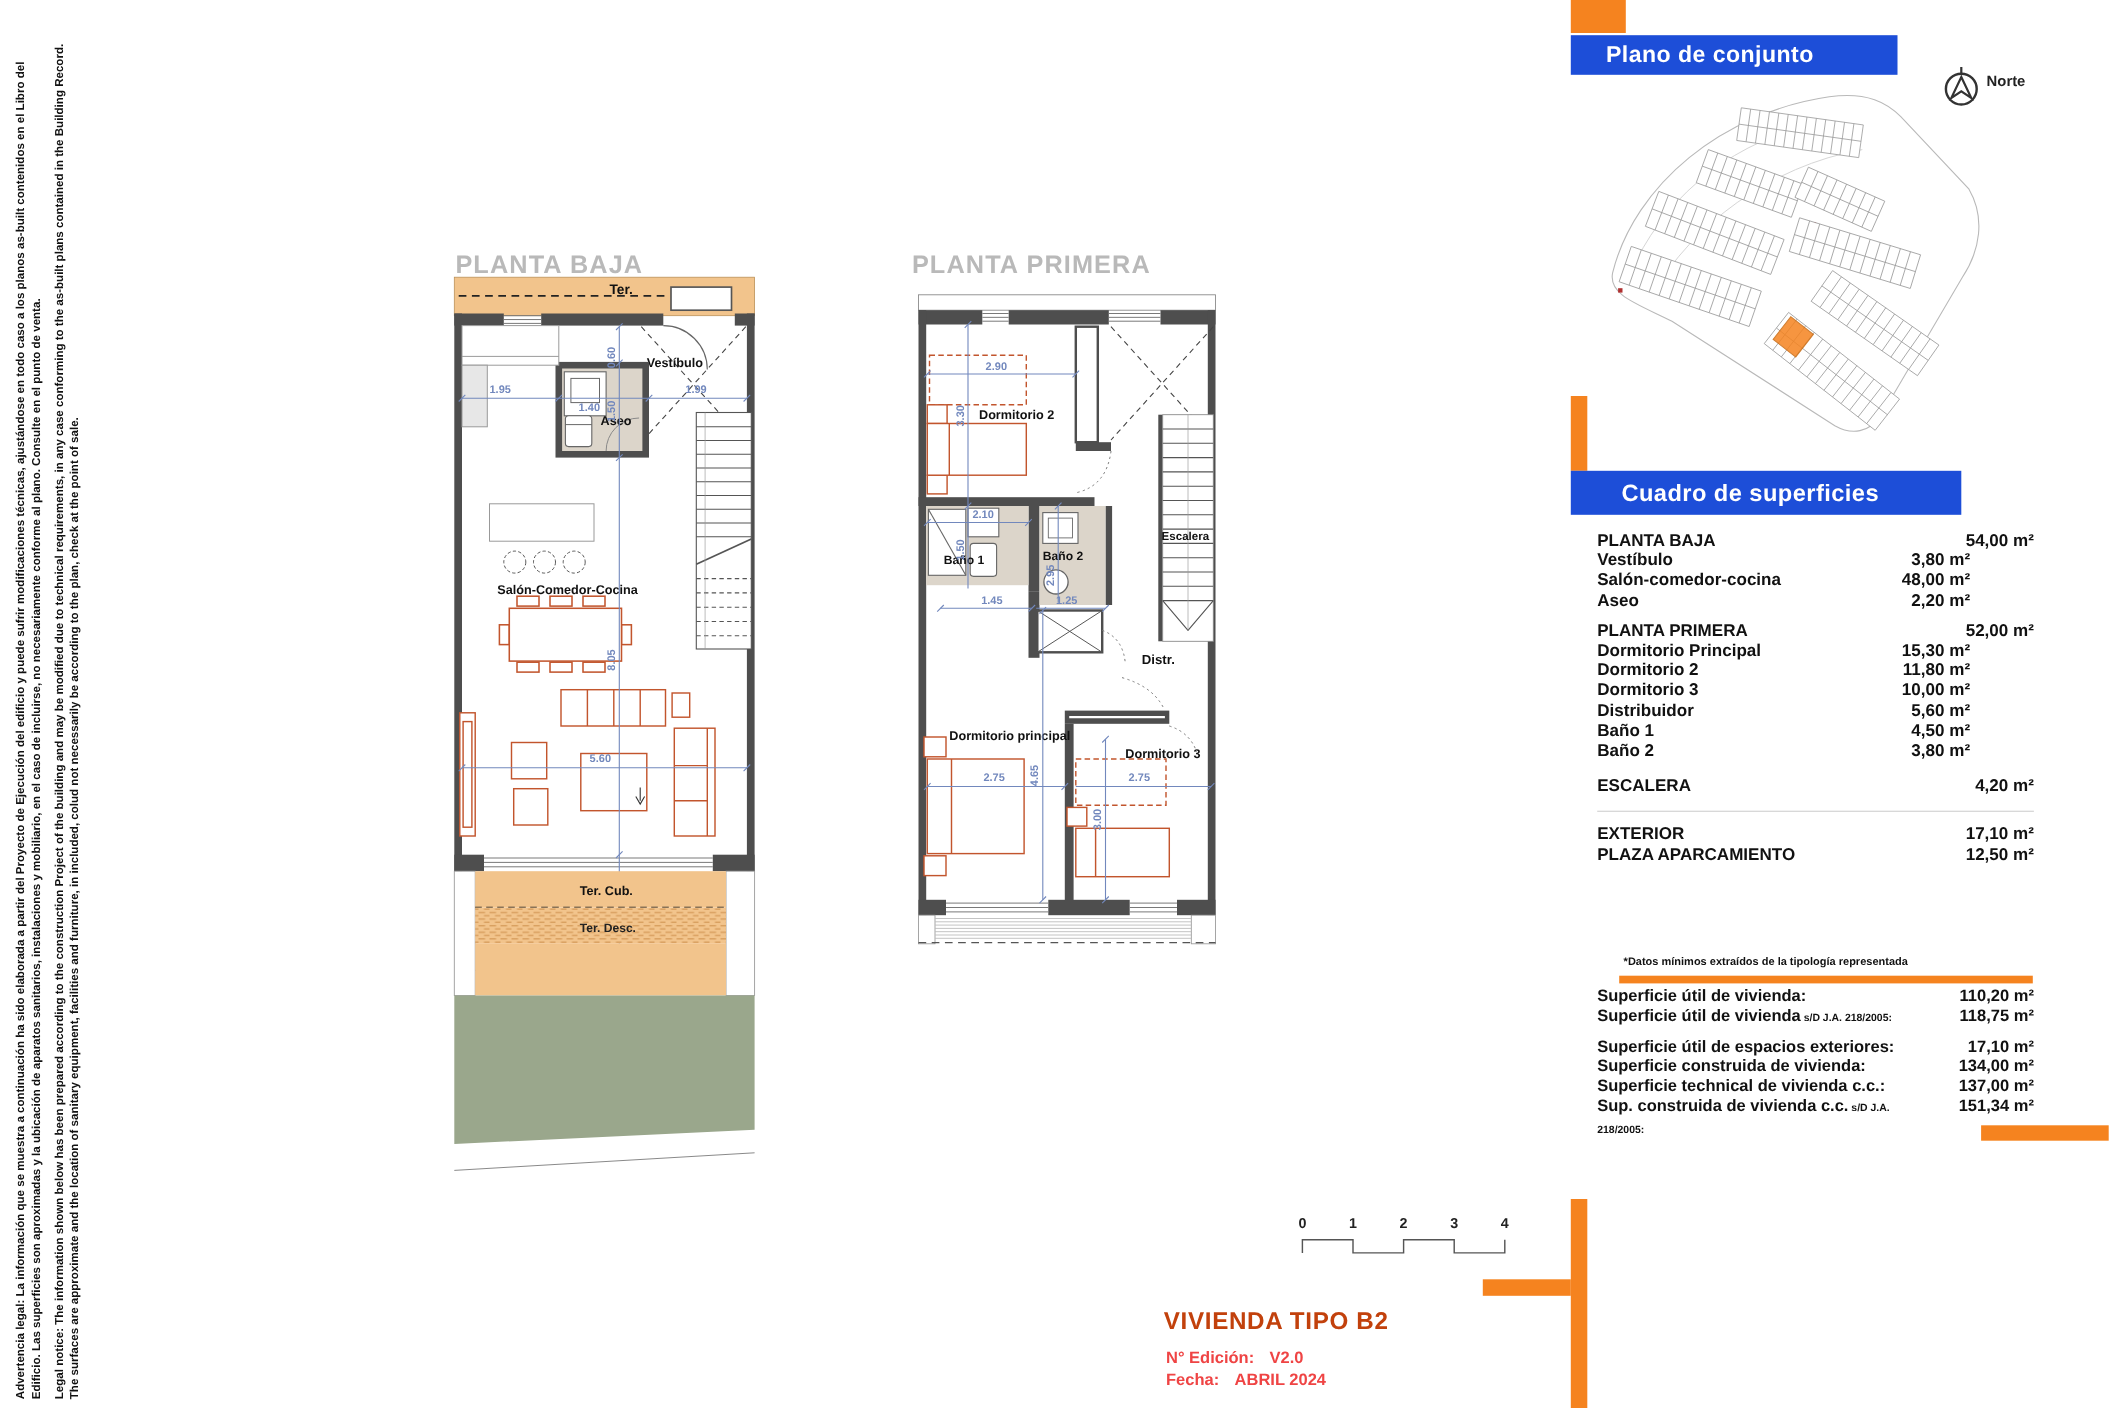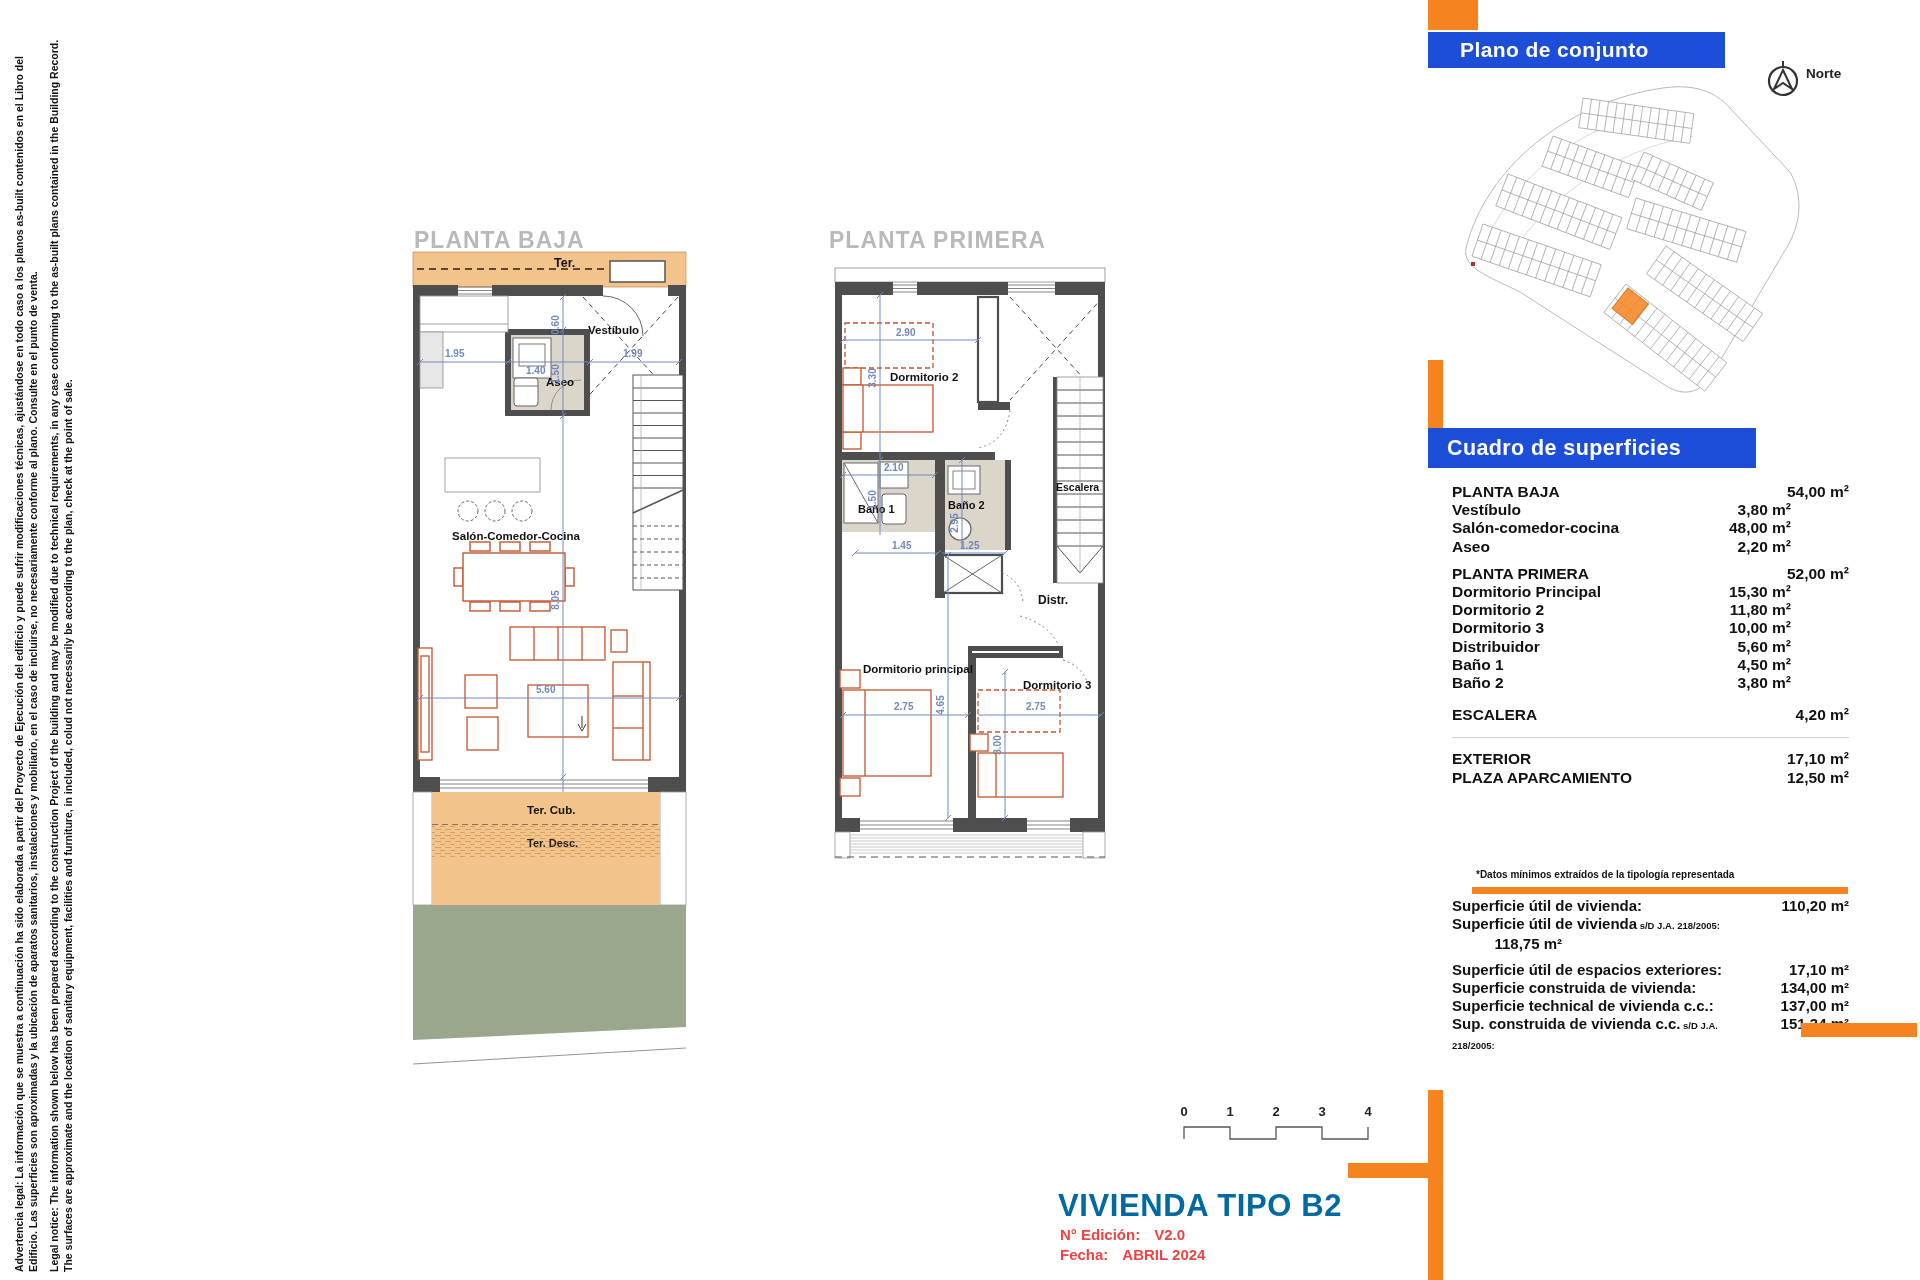--- a/index.html
+++ b/index.html
@@ -10,44 +10,44 @@
   #legal{position:absolute;left:13px;top:1272px;width:1242px;
          transform:rotate(-90deg);transform-origin:0 0;}
   #legal p{margin:0 0 7px 0;font-size:10.5px;font-weight:700;line-height:1.32;color:#111;}
   
   .orange{background:#F5831F;position:absolute;}
   .obar{position:absolute;background:#1d4ed8;color:#fff;font-weight:700;
         letter-spacing:.4px;}
   #site-header{left:1428px;top:32px;width:265px;height:36px;line-height:36px;
                padding-left:32px;font-size:21px;}
   #cuadro-header{left:1428px;top:428px;width:309px;height:40px;line-height:40px;
-                 padding-left:19px;font-size:21.5px;}
+                 padding-left:46px;font-size:21.5px;}
   
   #north{position:absolute;left:1762px;top:58px;display:flex;align-items:flex-start;}
   #north .nlabel{font-size:13.5px;font-weight:700;color:#222;margin:8px 0 0 2px;}
   
   #surfaces-body{position:absolute;left:1452px;top:483px;width:397px;}
   .srow{display:flex;font-size:15.5px;line-height:18.2px;font-weight:700;color:#111;}
   .srow .lbl{flex:1;}
   .srow .v1{width:150px;text-align:right;padding-right:58px;}
   .srow .v2{width:150px;text-align:right;}
   .mt1{margin-top:9px;} .mt2{margin-top:14px;}
   .sdivider{border-top:1.5px solid #cfcfcf;margin:13px 0 12px 0;}
   
   #datos-note{position:absolute;left:1476px;top:869px;font-size:10px;font-weight:700;}
   #datos-underline{left:1472px;top:887px;width:376px;height:7px;}
   #datos-body{position:absolute;left:1452px;top:897px;width:397px;}
   .drow{display:flex;font-size:15px;line-height:18px;font-weight:700;}
   .drow .dlbl{flex:1;}
   .drow .dsm{font-size:9.5px;font-weight:700;}
   .drow .dval{width:110px;text-align:right;}
-  .gap8{margin-bottom:8px;flex-direction:column;} .gap10{}
+  .gap8{margin-bottom:8px;} .gap10{}
   
-  #vb-title{position:absolute;left:1058px;top:1188px;font-size:31px;font-weight:700;
-            color:#0369a1;letter-spacing:.6px;}
+  #vb-title{position:absolute;left:1058px;top:1188px;font-size:22px;font-weight:700;
+            color:#c2410c;letter-spacing:.6px;}
   .tb-row{position:absolute;left:1060px;font-size:15px;font-weight:700;color:#ef4444;}
   .tb-row span{margin-right:14px;}
   svg text{font-family:"Liberation Sans",sans-serif;}
 </style>
 </head>
 <body>
 
 <div class="sheet">
 
   <div id="legal">

